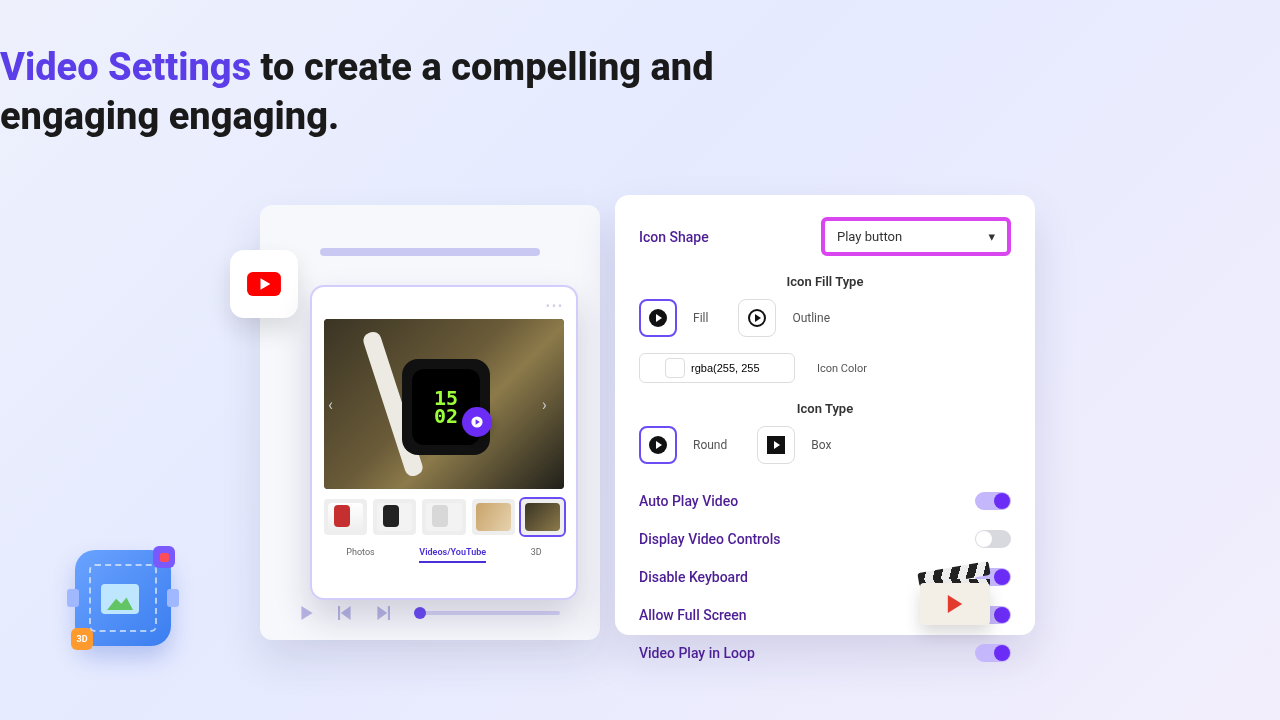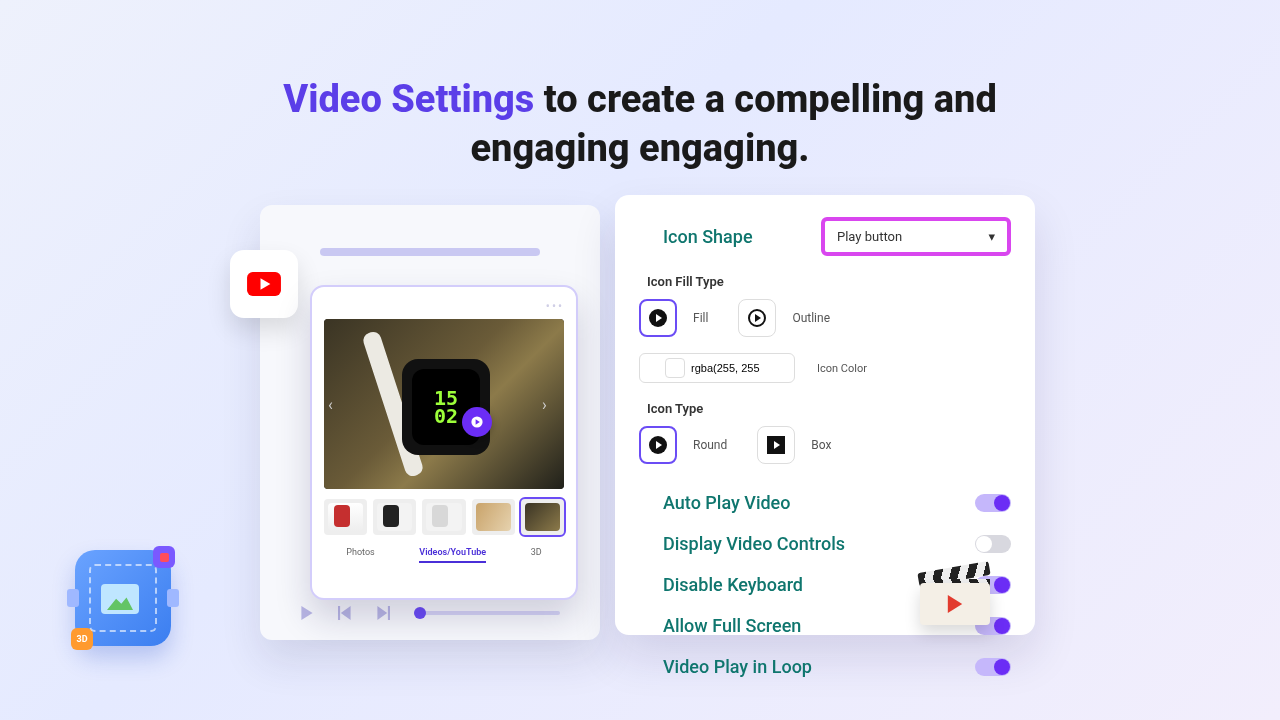--- a/index.html
+++ b/index.html
@@ -3,21 +3,21 @@
 <meta charset="utf-8">
 <style>
   * { box-sizing: border-box; margin: 0; padding: 0; }
   body {
     font-family: -apple-system, BlinkMacSystemFont, "Segoe UI", Roboto, sans-serif;
     width: 1280px; height: 720px;
     background: linear-gradient(135deg, #eef1fc 0%, #e5eaff 40%, #f2eefc 100%);
     position: relative; overflow: hidden;
   }
   .headline {
-    text-align: center; padding-top: 75px;
+    text-align: left; padding-top: 43px;
     font-size: 38px; font-weight: 800; color: #1a1a1a; line-height: 1.3;
   }
   .headline .accent { color: #5b3ee8; }
   .stage { position: absolute; left: 260px; top: 205px; width: 770px; height: 460px; }
   
   .video-card {
     position: absolute; left: 0; top: 0; width: 340px; height: 435px;
     background: #f7f8fc; border-radius: 12px;
     box-shadow: 0 20px 40px rgba(40,40,80,.12);
   }
@@ -54,23 +54,23 @@
   .gc-tabs{display:flex;margin-top:12px;font-size:9px;color:#666;justify-content:space-around;}
   .gc-tabs .tab{padding-bottom:4px;}
   .gc-tabs .tab.active{color:#4a2fd8;border-bottom:2px solid #4a2fd8;font-weight:600;}
   
   .settings{
     position:absolute; left:355px; top:-10px; width:420px; height:440px;
     background:#fff; border-radius:14px; box-shadow:0 22px 45px rgba(30,20,80,.12);
     padding:22px 24px; font-size:13px; color:#333;
   }
   .row{display:flex;align-items:center;justify-content:space-between;margin-bottom:18px;}
-  .label{font-size:18px;color:#0f766e;font-weight:500;margin-left:24px;}
+  .label{font-size:14px;color:#4c1d95;font-weight:500;}
   .select{border:4px solid #d946ef;border-radius:6px;padding:8px 12px;width:190px;display:flex;justify-content:space-between;align-items:center;background:#fff;font-size:13px;}
-  .section-title{font-size:13px;font-weight:600;margin:6px 8px 10px;}
+  .section-title{font-size:13px;font-weight:600;margin:6px 8px 10px;text-align:center;}
   .opt-row{display:flex;align-items:center;gap:16px;margin-bottom:18px;flex-wrap:wrap;}
   .icon-box{width:38px;height:38px;border:1px solid #ddd;border-radius:8px;display:flex;align-items:center;justify-content:center;background:#fff;}
   .icon-box.selected{border:2px solid #6b4cf5;}
   .opt-label{font-size:12px;color:#555;margin-right:14px;}
   .color-field{display:flex;align-items:center;gap:6px;border:1px solid #ddd;border-radius:6px;padding:4px 25px;background:#fff;}
   .color-swatch{width:20px;height:20px;border:1px solid #ddd;border-radius:4px;background:#fff;}
   .color-field input{border:none;width:78px;font-size:11px;outline:none;}
   .side-label{font-size:11px;color:#555;margin-left:6px;}
   .toggle{width:36px;height:18px;background:#d8d8df;border-radius:10px;position:relative;}
   .toggle .knob{position:absolute;top:1px;left:1px;width:16px;height:16px;border-radius:50%;background:#fff;}

